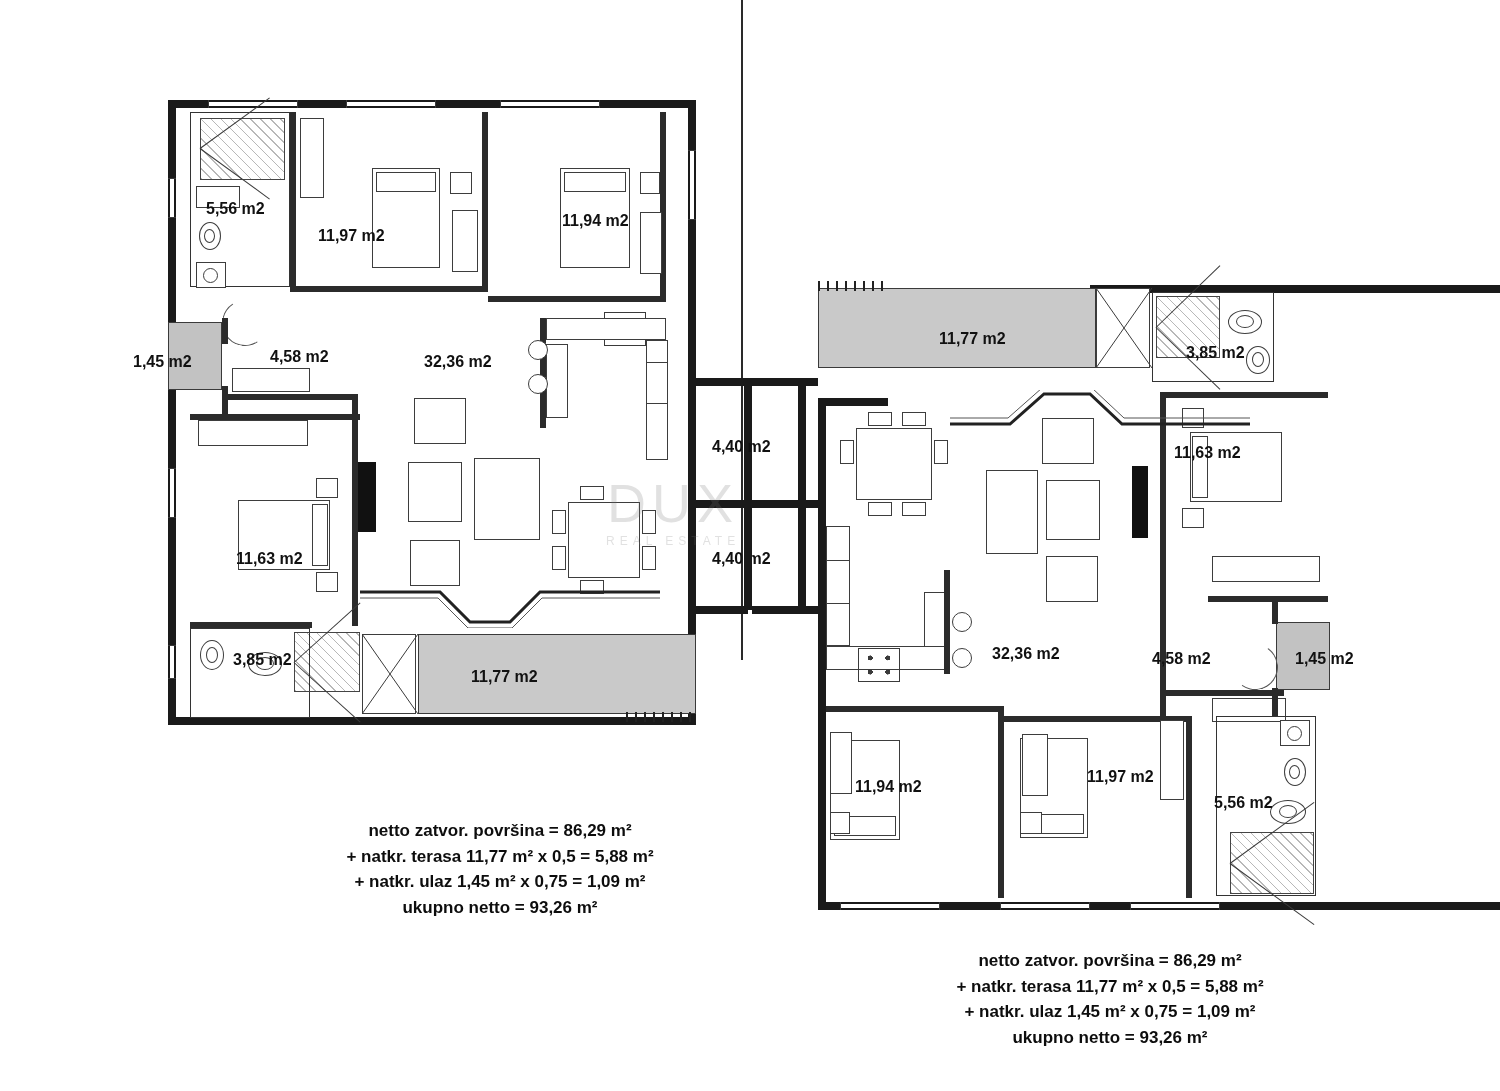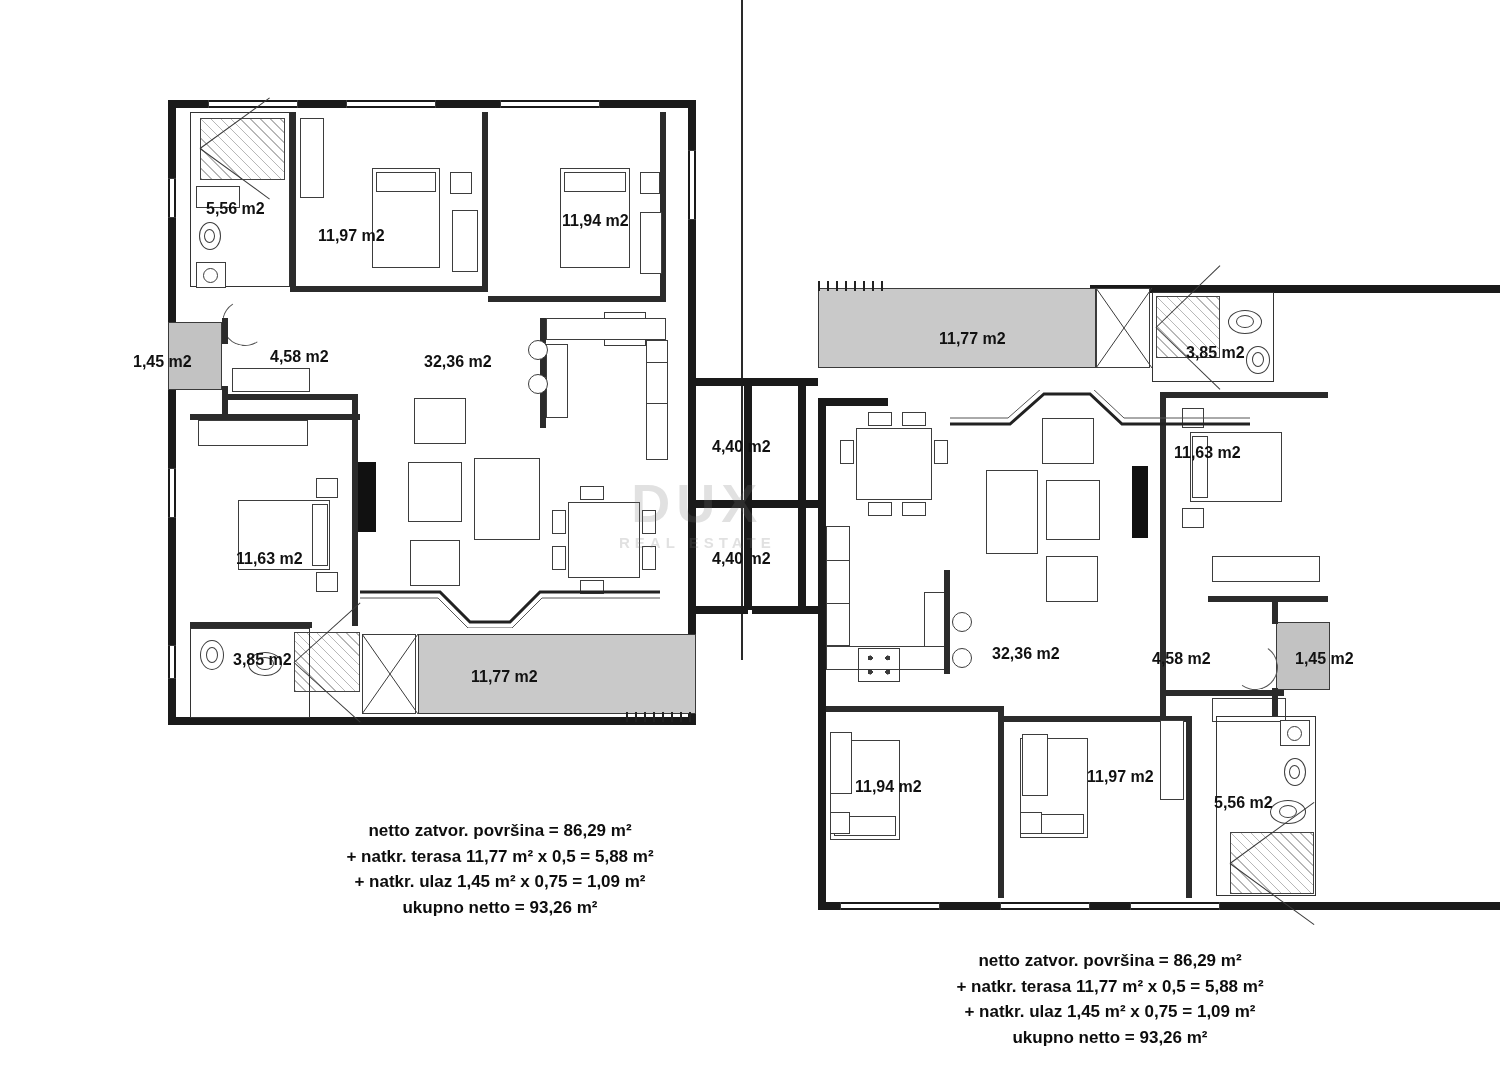--- a/index.html
+++ b/index.html
@@ -81,27 +81,26 @@
     font-size: 17px;
     font-weight: 700;
     color: #0d0d0d;
     line-height: 1.5;
     white-space: nowrap;
   }
   .summary div { white-space: nowrap; }
   .watermark {
     position: absolute;
     color: rgba(120,120,120,0.22);
-    font-weight: 700;
+    font-weight: 400;
     letter-spacing: 6px;
     user-select: none;
-    margin-left: 13px;
   }
   .watermark .wm-main { font-size: 54px; }
-  .watermark .wm-sub { font-size: 15px; letter-spacing: 5px; }
+  .watermark .wm-sub { font-size: 12px; letter-spacing: 5px; }
   .divider-v {
     position: absolute;
     width: 2px;
     background: #2a2a2a;
   }
   .zig {
     position: absolute;
   }
   .door-arc {
     position: absolute;

